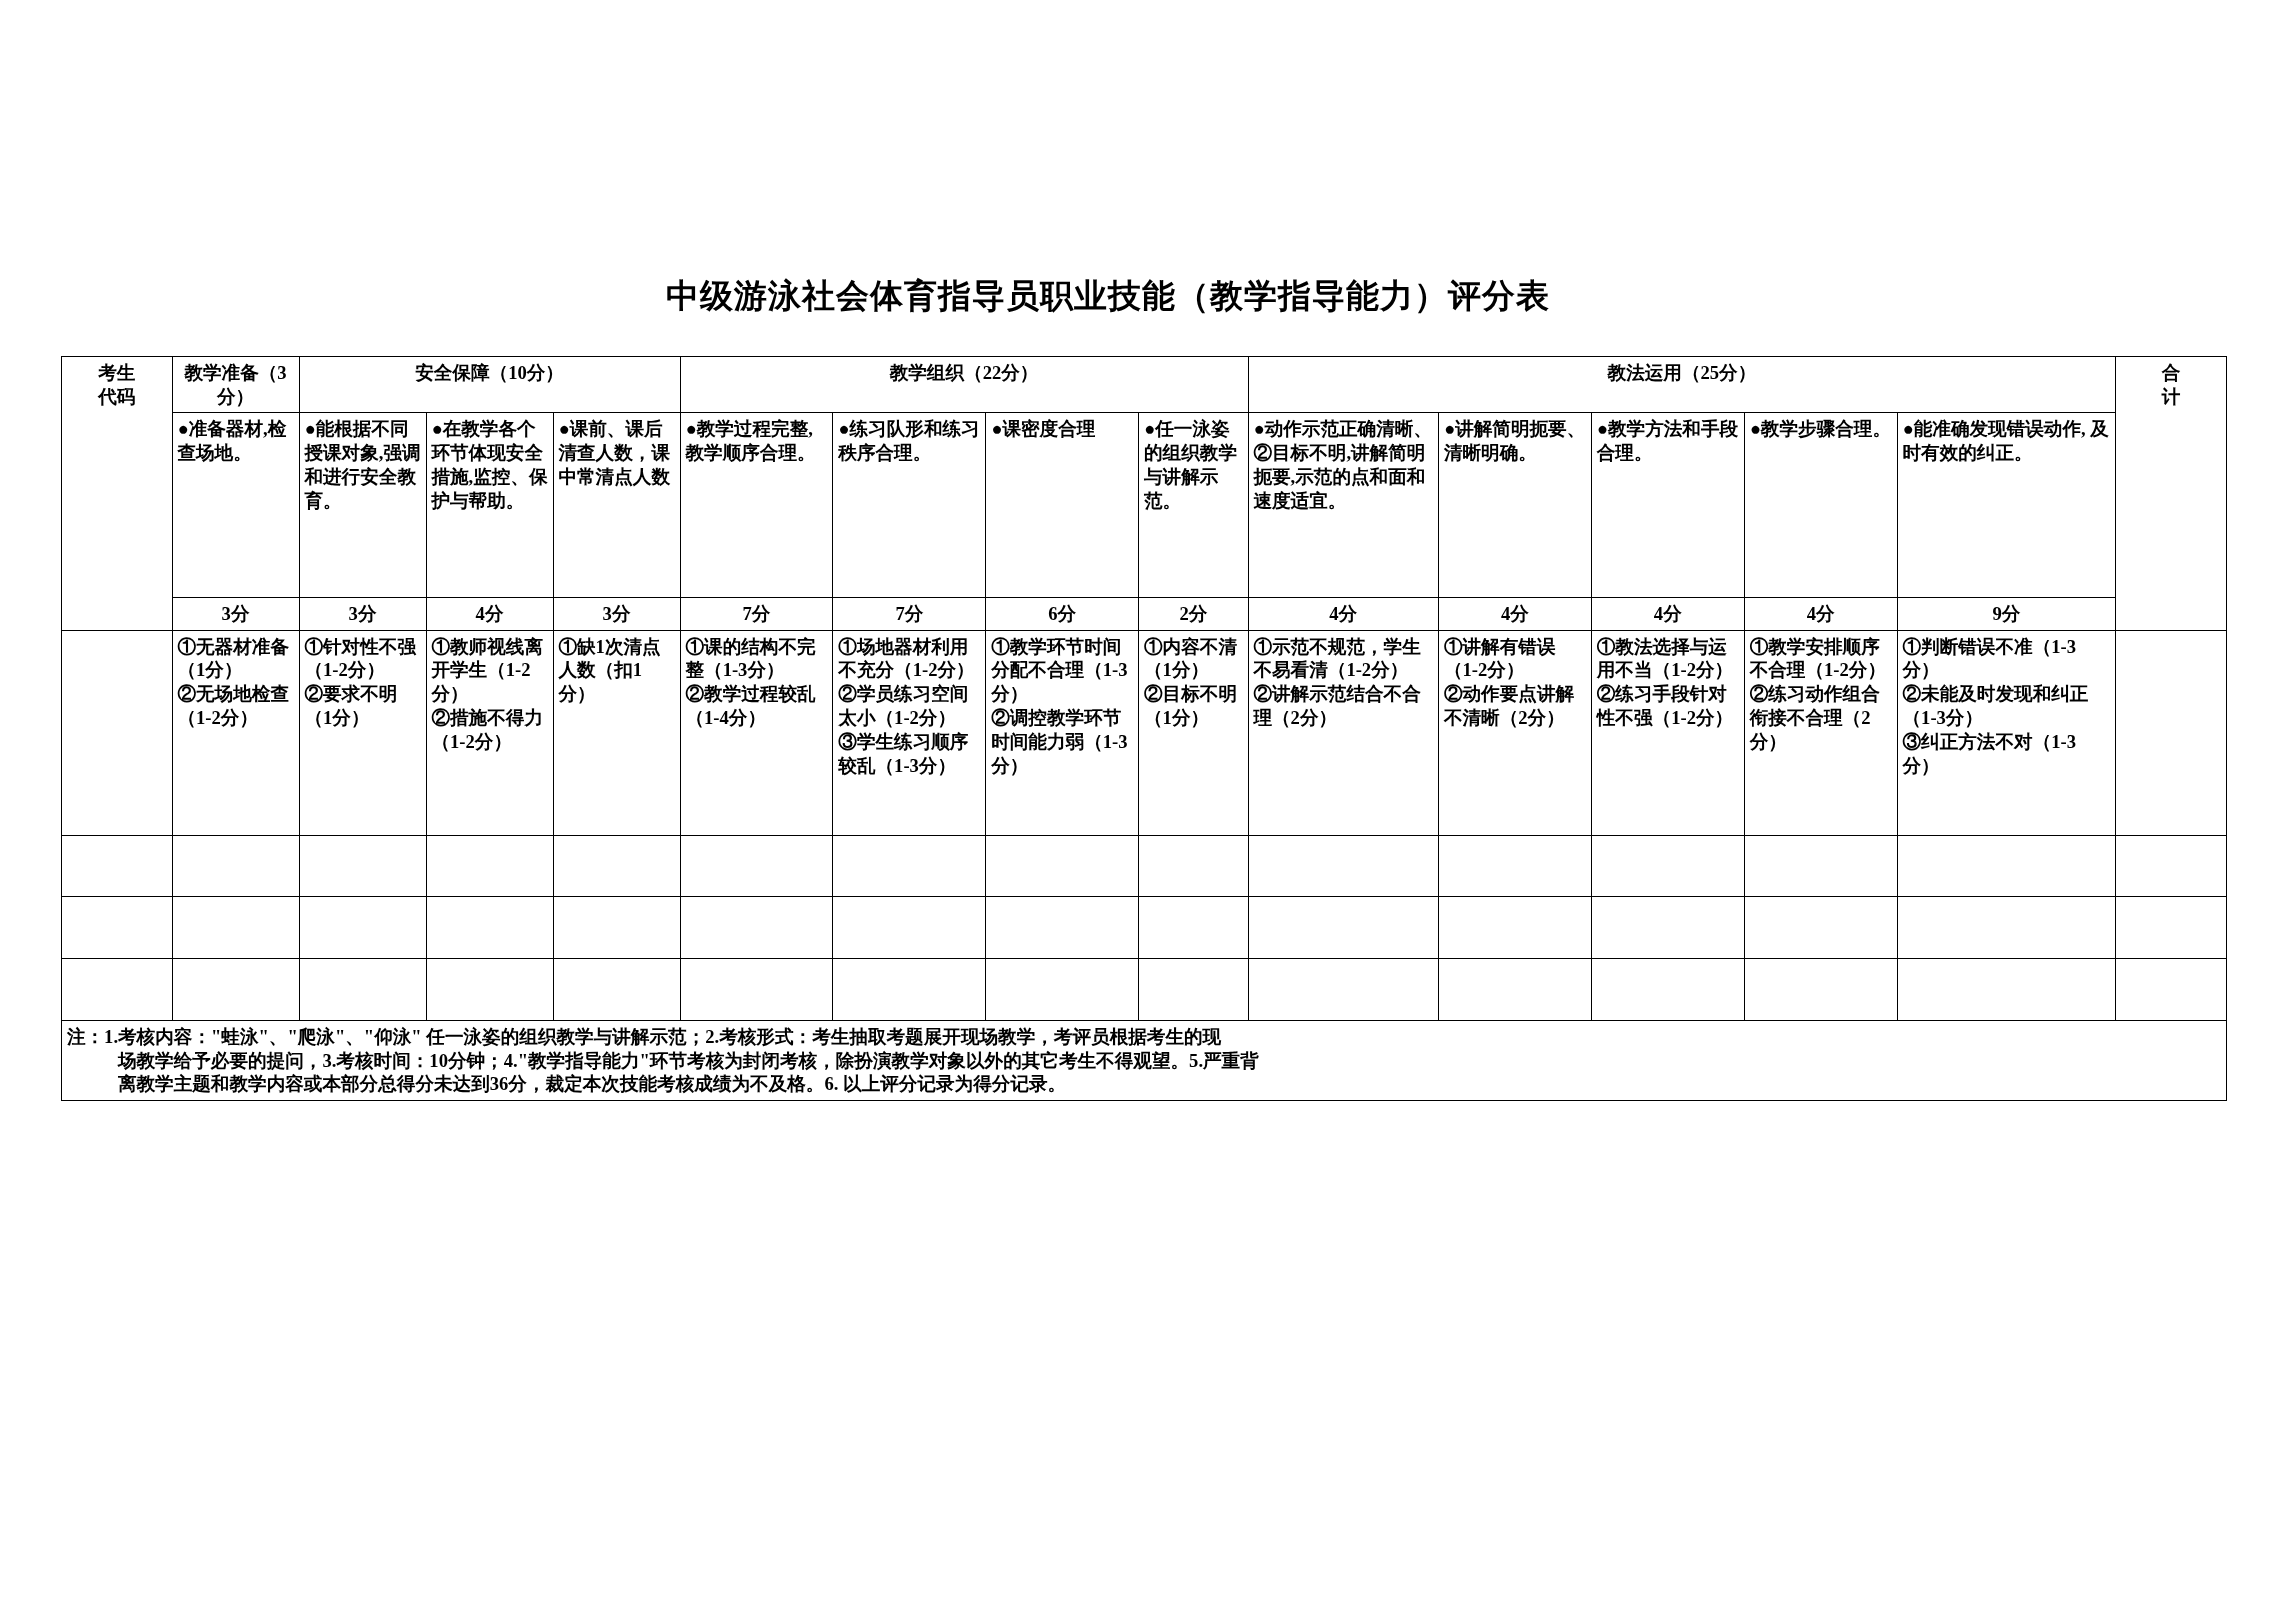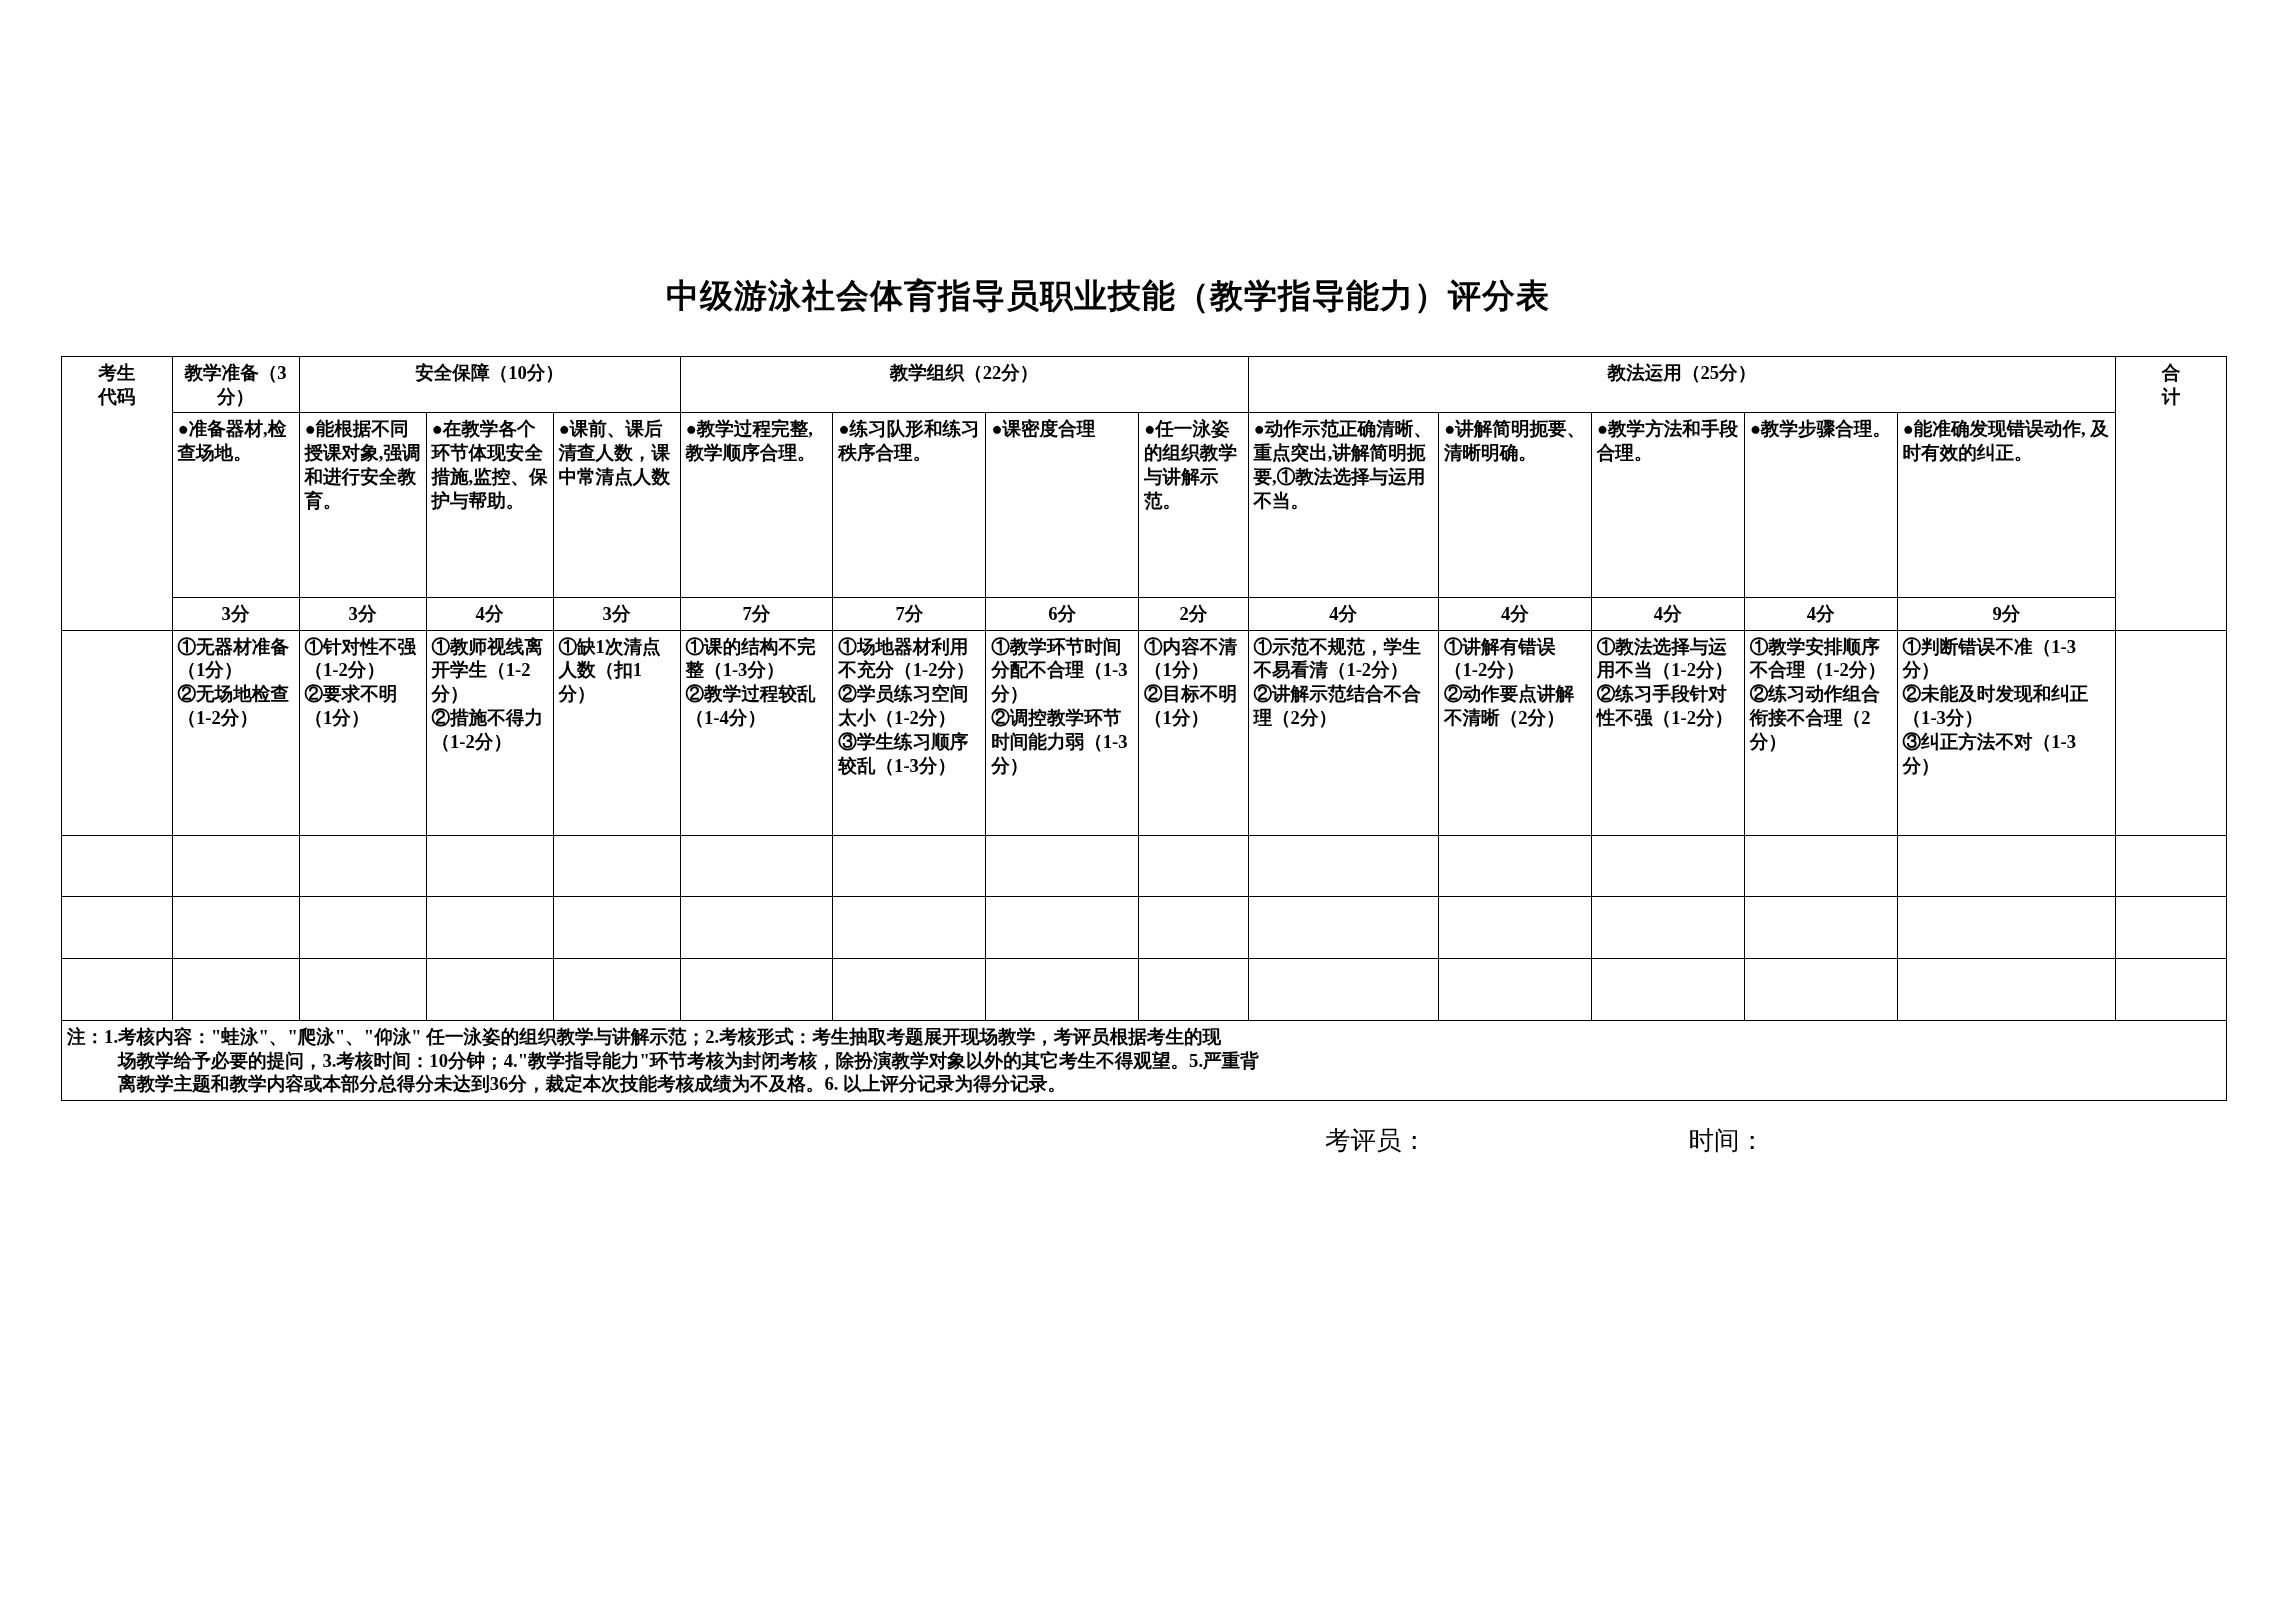--- a/index.html
+++ b/index.html
@@ -168,21 +168,21 @@
 
       <tr>
         <td class="criteria">●准备器材,检查场地。</td>
         <td class="criteria">●能根据不同授课对象,强调和进行安全教育。</td>
         <td class="criteria">●在教学各个环节体现安全措施,监控、保护与帮助。</td>
         <td class="criteria">●课前、课后清查人数，课中常清点人数</td>
         <td class="criteria">●教学过程完整,教学顺序合理。</td>
         <td class="criteria">●练习队形和练习秩序合理。</td>
         <td class="criteria">●课密度合理</td>
         <td class="criteria">●任一泳姿的组织教学与讲解示范。</td>
-        <td class="criteria">●动作示范正确清晰、重点突出,讲解简明扼要,①教法选择与运用不当。</td>
+        <td class="criteria">●动作示范正确清晰、②目标不明,讲解简明扼要,示范的点和面和速度适宜。</td>
         <td class="criteria">●讲解简明扼要、清晰明确。</td>
         <td class="criteria">●教学方法和手段合理。</td>
         <td class="criteria">●教学步骤合理。</td>
         <td class="criteria">●能准确发现错误动作, 及时有效的纠正。</td>
       </tr>
 
       <tr>
         <td class="points">3分</td>
         <td class="points">3分</td>
         <td class="points">4分</td>
@@ -286,20 +286,16 @@
         <td class="notes" colspan="15">
           <span class="notes-line">注：1.考核内容："蛙泳"、"爬泳"、"仰泳"  任一泳姿的组织教学与讲解示范；2.考核形式：考生抽取考题展开现场教学，考评员根据考生的现</span>
           <span class="notes-line indent">场教学给予必要的提问，3.考核时间：10分钟；4."教学指导能力"环节考核为封闭考核，除扮演教学对象以外的其它考生不得观望。5.严重背</span>
           <span class="notes-line indent">离教学主题和教学内容或本部分总得分未达到36分，裁定本次技能考核成绩为不及格。6.  以上评分记录为得分记录。</span>
         </td>
       </tr>
     </tbody>
       </table>
   </div>
 
-  <div class="signature" style="top: 1123px;">
-    <span class="sig-inner">考评员：</span>
-    <span class="sig-time">时间：</span>
-  </div>
 
 
 </div>
 
 
 </body></html>

